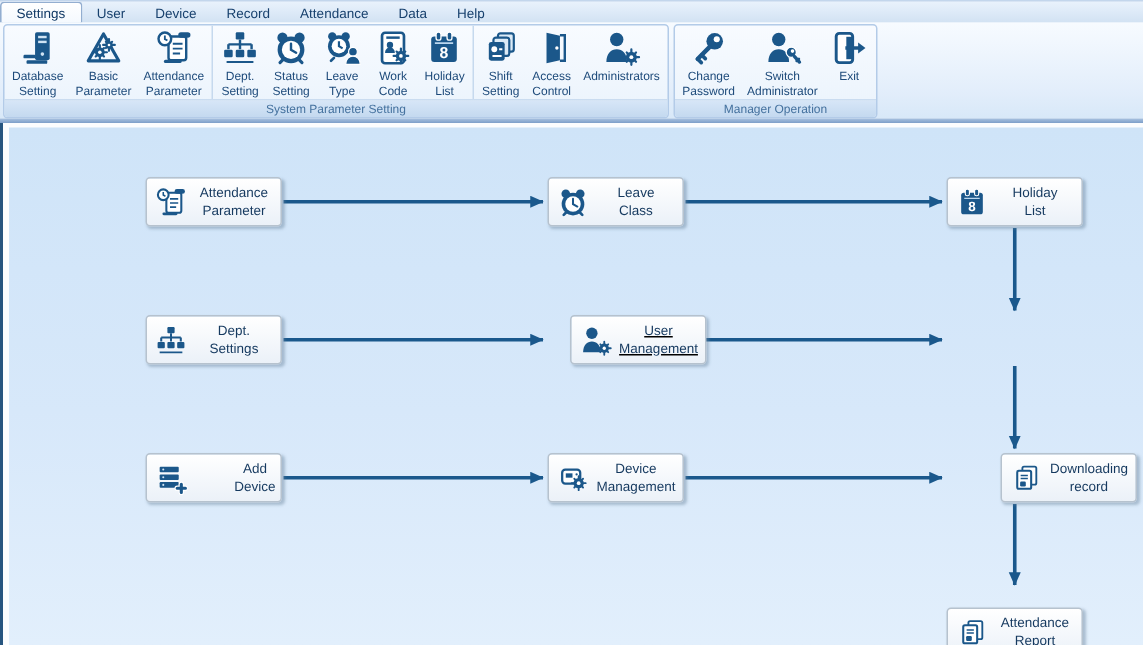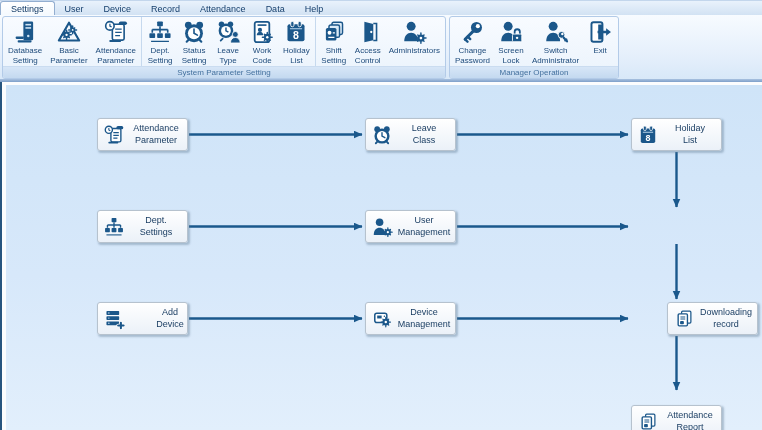--- a/index.html
+++ b/index.html
@@ -261,32 +261,20 @@
             <div class="rbtn">
               <span class="rbtn-icon">
                 <svg width="100%" height="100%" viewBox="0 0 32 32">
                   <circle cx="21.5" cy="10.5" r="6.8" fill="#1b578a"></circle>
     <circle cx="23.2" cy="8.8" r="2.5" fill="#fff"></circle>
     <path d="M17 15.5 L7.5 25" stroke="#1b578a" stroke-width="3.6" stroke-linecap="round"></path>
     <path d="M10.8 21.7l3 3 M7.5 25l3 3" stroke="#1b578a" stroke-width="3" stroke-linecap="round"></path>
                 </svg>
               </span>
               <span class="rbtn-label">Change Password</span>
-            </div>
-            <div class="rbtn">
-              <span class="rbtn-icon">
-                <svg width="100%" height="100%" viewBox="0 0 32 32">
-                  <circle cx="12.5" cy="9" r="5.5" fill="#1b578a"></circle>
-  <path d="M4 27.5c0-7 3.8-10.5 8.5-10.5s8.5 3.5 8.5 10.5z" fill="#1b578a"></path>
-    <path d="M20.5 19v-3.2a3.2 3.2 0 0 1 6.4 0V19" fill="none" stroke="#1b578a" stroke-width="2.2"></path>
-    <rect x="17.8" y="18.5" width="11.5" height="9.5" rx="1.6" fill="#1b578a" stroke="#fff" stroke-width="1.1"></rect>
-    <circle cx="23.5" cy="23.2" r="1.5" fill="#fff"></circle>
-                </svg>
-              </span>
-              <span class="rbtn-label">Screen Lock</span>
             </div>
             <div class="rbtn">
               <span class="rbtn-icon">
                 <svg width="100%" height="100%" viewBox="0 0 32 32">
                   <circle cx="12.5" cy="9" r="5.5" fill="#1b578a"></circle>
   <path d="M4 27.5c0-7 3.8-10.5 8.5-10.5s8.5 3.5 8.5 10.5z" fill="#1b578a"></path>
     <circle cx="22.8" cy="19.5" r="4.2" fill="#1b578a" stroke="#fff" stroke-width="1.1"></circle>
     <circle cx="23.8" cy="18.5" r="1.5" fill="#fff"></circle>
     <path d="M25.5 23 L29.5 27.5" stroke="#1b578a" stroke-width="2.8" stroke-linecap="round"></path>
     <path d="M27.2 26.6l1.8-1.6" stroke="#1b578a" stroke-width="2.2" stroke-linecap="round"></path>
@@ -381,21 +369,21 @@
     <rect x="3" y="17.5" width="7" height="6" rx="1" fill="#1b578a"></rect>
     <rect x="12.5" y="17.5" width="7" height="6" rx="1" fill="#1b578a"></rect>
     <rect x="22" y="17.5" width="7" height="6" rx="1" fill="#1b578a"></rect>
     <path d="M5 27.5h22" stroke="#1b578a" stroke-width="1.6"></path>
             </svg>
           </span>
           <span class="fnode-label">
             <span>Dept. Settings</span>
           </span>
         </div>
-        <div class="fnode" style="left: 359px; top: 125px;">
+        <div class="fnode" style="left: 374px; top: 125px; text-decoration: underline;">
           <span class="fnode-icon">
             <svg width="100%" height="100%" viewBox="0 0 32 32">
               <circle cx="12.5" cy="9" r="5.5" fill="#1b578a"></circle>
   <path d="M4 27.5c0-7 3.8-10.5 8.5-10.5s8.5 3.5 8.5 10.5z" fill="#1b578a"></path> 
               <circle cx="24.5" cy="23.5" r="4.5" fill="#1b578a"></circle>
               <g stroke="#1b578a" stroke-width="1.8" stroke-linecap="round">
                 <path d="M24.5 17.2v2 M24.5 27.8v2 M18.2 23.5h2 M28.8 23.5h2 M20.675 19.675l1.4 1.4 M26.925 25.925l1.4 1.4 M28.325 19.675l-1.4 1.4 M22.075 25.925l-1.4 1.4"></path>
               </g>
               <circle cx="24.5" cy="23.5" r="1.6199999999999999" fill="#fff"></circle>
             </svg>

